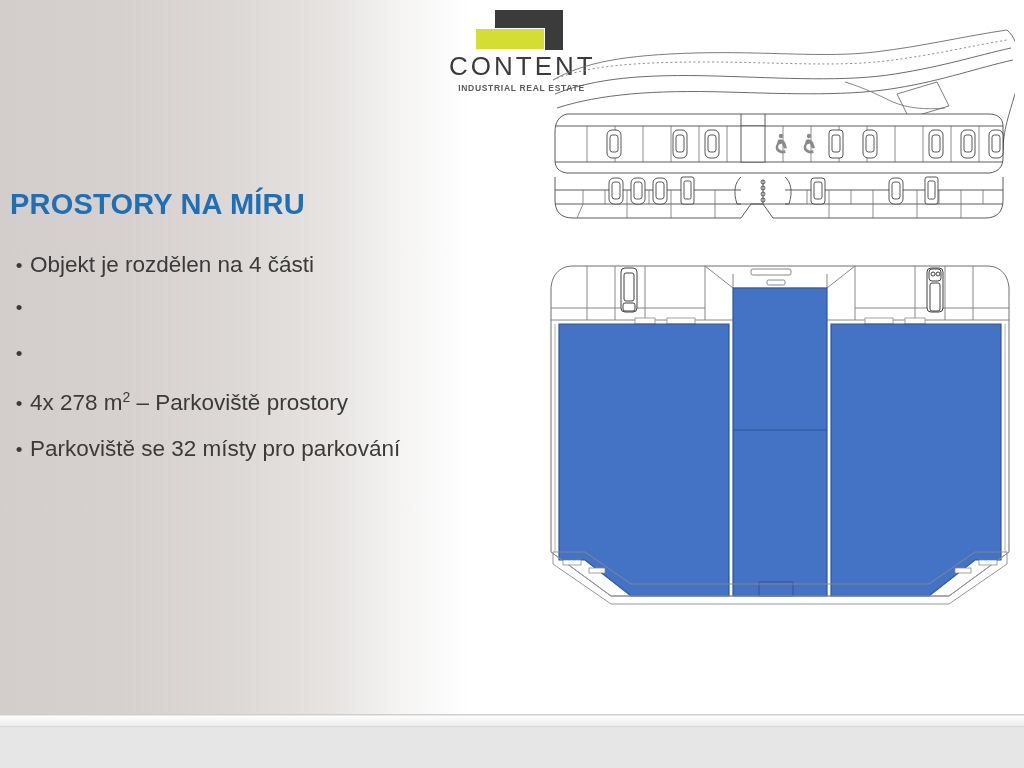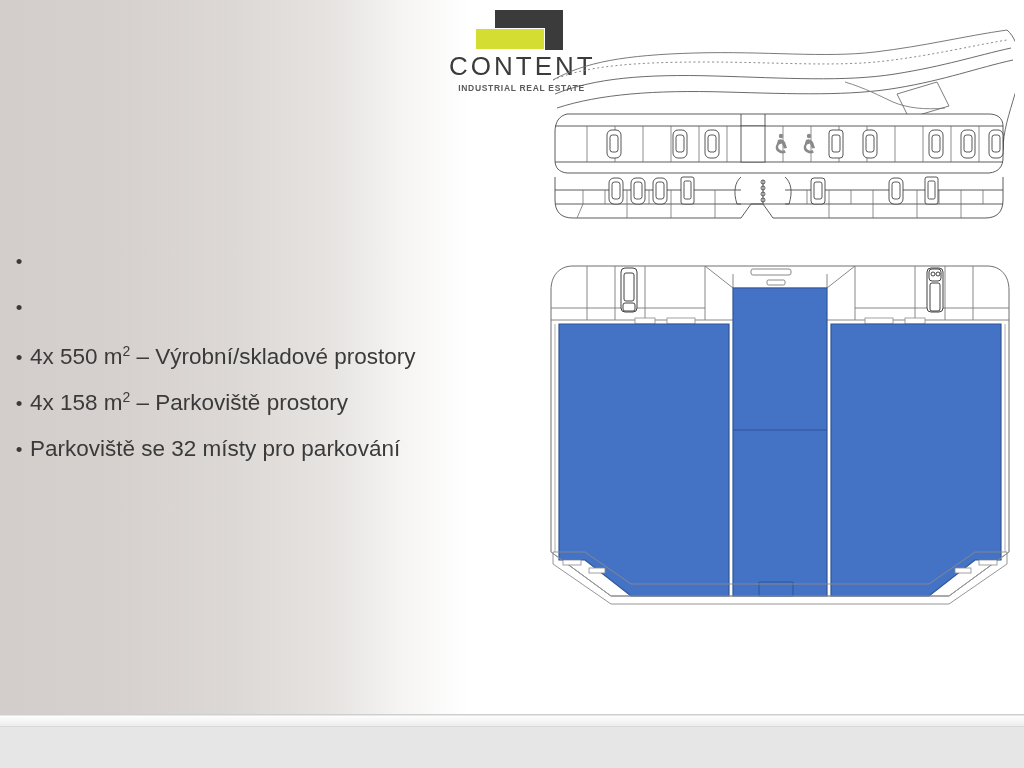--- a/index.html
+++ b/index.html
@@ -165,39 +165,40 @@
   <div id="logo">
     <div id="logo-mark">
       <div id="logo-dark"></div>
       <div id="logo-dark2"></div>
       <div id="logo-green"></div>
     </div>
     <div id="logo-word">CONTENT</div>
     <div id="logo-sub">INDUSTRIAL REAL ESTATE</div>
   </div>
 
+  <div id="title">PROSTORY NA MÍRU</div>
 
   <div id="bullets">
 
     <div class="bullet-row">
       <span class="bullet-dot">•</span>
+      <span class="bullet-text">Objekt je rozdělen na 4 části</span>
     </div>
 
     <div class="bullet-row">
       <span class="bullet-dot">•</span>
     </div>
 
     <div class="bullet-row">
       <span class="bullet-dot">•</span>
-      <span class="bullet-text"><span>4x 550 m</span><sup>2</sup><span> – Výrobní/skladové prostory</span></span>
     </div>
 
     <div class="bullet-row">
       <span class="bullet-dot">•</span>
-      <span class="bullet-text"><span>4x 158 m</span><sup>2</sup><span> – Parkoviště prostory</span></span>
+      <span class="bullet-text"><span>4x 278 m</span><sup>2</sup><span> – Parkoviště prostory</span></span>
     </div>
 
     <div class="bullet-row">
       <span class="bullet-dot">•</span>
       <span class="bullet-text">Parkoviště se 32 místy pro parkování</span>
     </div>
 
   </div>
 
   <svg class="plan" id="plan-top" width="470" height="205" viewBox="0 0 470 205">

